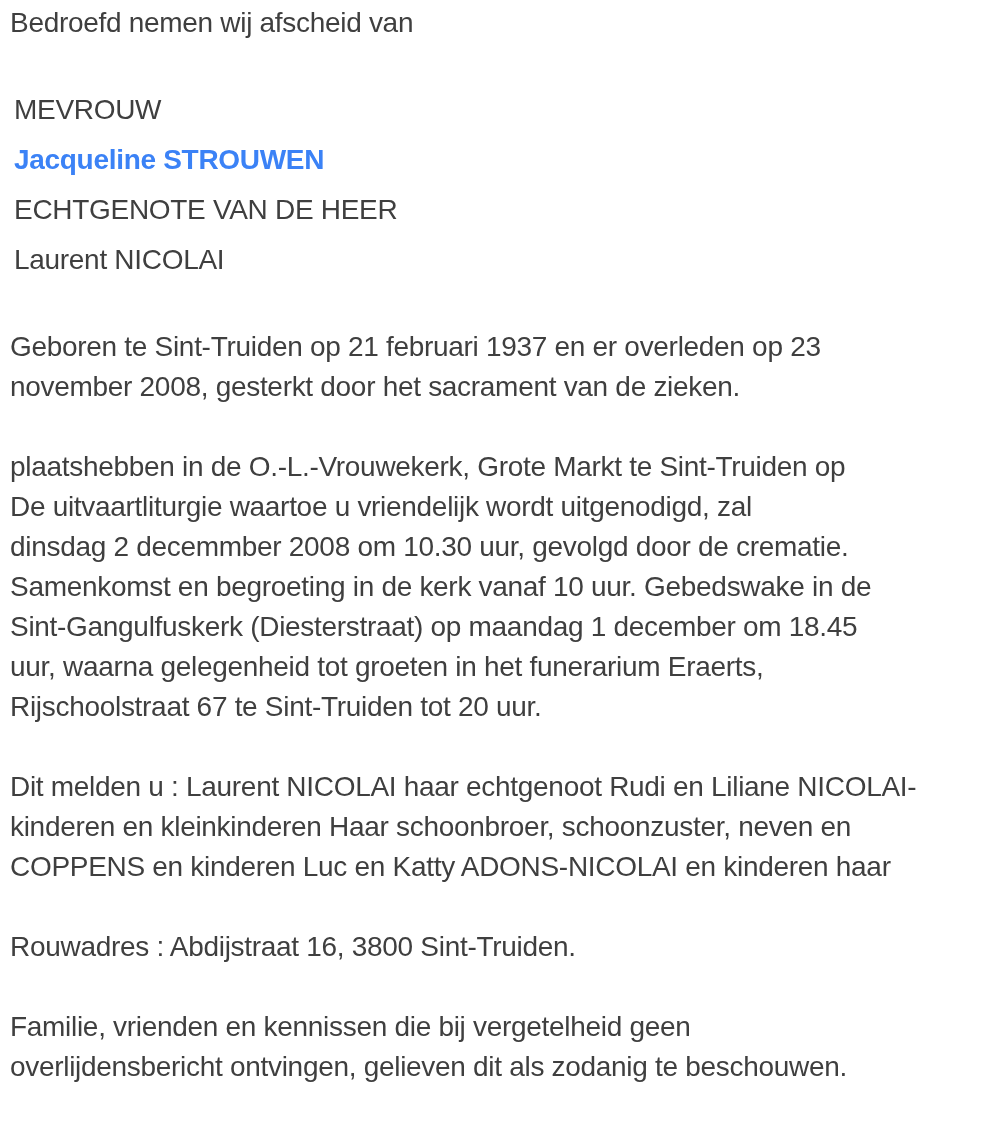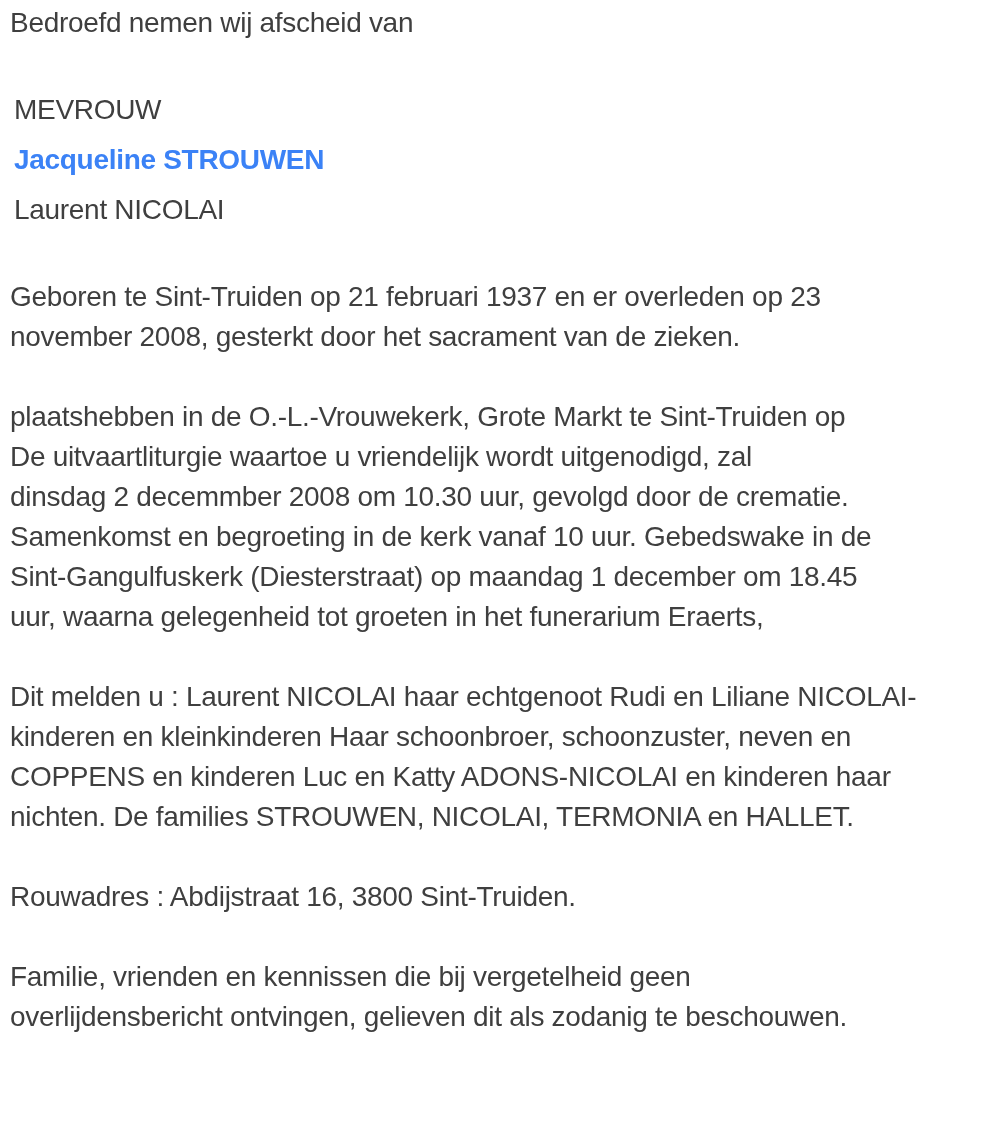--- a/index.html
+++ b/index.html
@@ -43,48 +43,49 @@
 
 <div class="doc">
 
   <p class="line">Bedroefd nemen wij afscheid van</p>
 
   <div class="gap"></div>
 
   <div>
     <p class="heading-line">MEVROUW</p>
     <p class="heading-line bold-name">Jacqueline STROUWEN</p>
+    <p class="heading-line">ECHTGENOTE VAN DE HEER</p>
     <p class="heading-line">Laurent NICOLAI</p>
   </div>
 
   <div class="gap"></div>
 
   <div>
     <p class="line">Geboren te Sint-Truiden op 21 februari 1937 en er overleden op 23</p>
     <p class="line">november 2008, gesterkt door het sacrament van de zieken.</p>
   </div>
 
   <div class="gap"></div>
 
   <div>
     <p class="line">plaatshebben in de O.-L.-Vrouwekerk, Grote Markt te Sint-Truiden op</p>
     <p class="line">De uitvaartliturgie waartoe u vriendelijk wordt uitgenodigd, zal</p>
     <p class="line">dinsdag 2 decemmber 2008 om 10.30 uur, gevolgd door de crematie.</p>
     <p class="line">Samenkomst en begroeting in de kerk vanaf 10 uur. Gebedswake in de</p>
     <p class="line">Sint-Gangulfuskerk (Diesterstraat) op maandag 1 december om 18.45</p>
     <p class="line">uur, waarna gelegenheid tot groeten in het funerarium Eraerts,</p>
+    <p class="line">Rijschoolstraat 67 te Sint-Truiden tot 20 uur.</p>
   </div>
 
   <div class="gap"></div>
 
   <div>
     <p class="line">Dit melden u : Laurent NICOLAI haar echtgenoot Rudi en Liliane NICOLAI-</p>
     <p class="line">kinderen en kleinkinderen Haar schoonbroer, schoonzuster, neven en</p>
     <p class="line">COPPENS en kinderen Luc en Katty ADONS-NICOLAI en kinderen haar</p>
-    <p class="line">nichten. De families STROUWEN, NICOLAI, TERMONIA en HALLET.</p>
   </div>
 
   <div class="gap"></div>
 
   <div>
     <p class="line">Rouwadres : Abdijstraat 16, 3800 Sint-Truiden.</p>
   </div>
 
   <div class="gap"></div>
 

